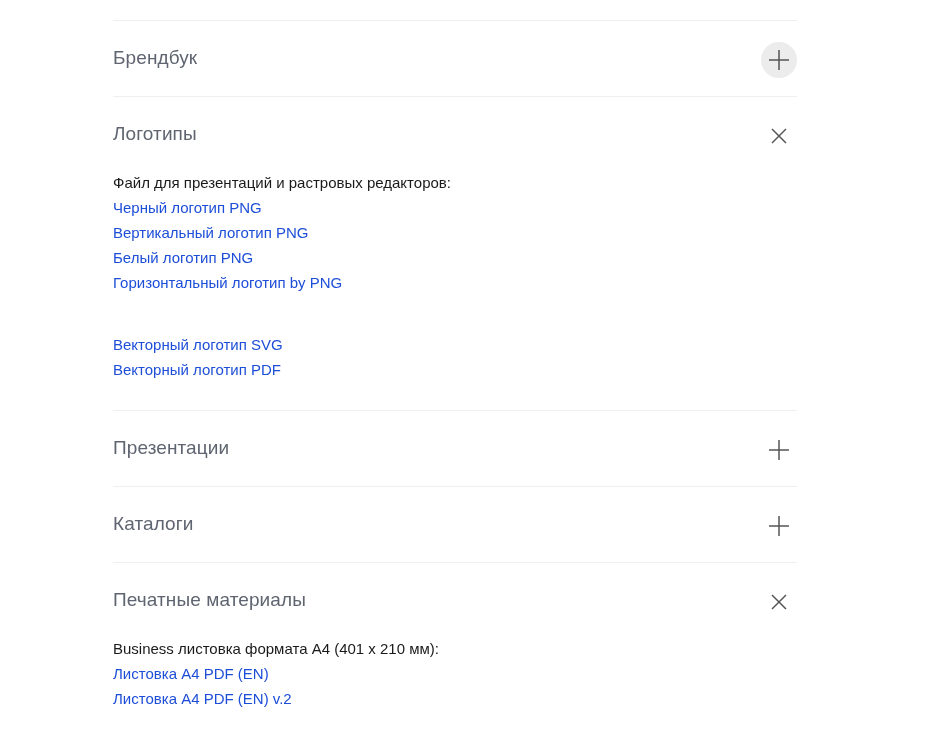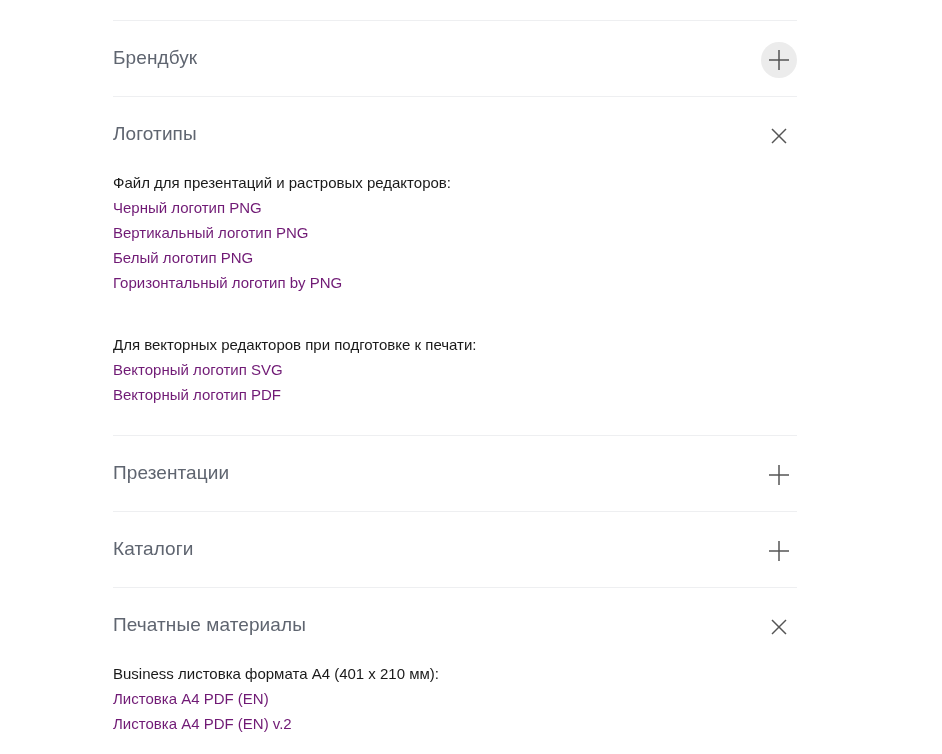--- a/index.html
+++ b/index.html
@@ -70,21 +70,21 @@
     }
     .group-label {
       font-size: 15px;
       color: #1a1a1a;
       line-height: 25px;
       height: 25px;
     }
     .file-link {
       display: block;
       font-size: 15px;
-      color: #701a75;
+      color: #1d4ed8;
       line-height: 25px;
       height: 25px;
       text-decoration: none;
       cursor: pointer;
     }
   </style>
 </head>
 <body>
 
 <div class="accordion">
@@ -117,21 +117,20 @@
     </div>
     <div class="item-body">
       <div class="group">
         <div class="group-label">Файл для презентаций и растровых редакторов:</div>
         <a class="file-link">Черный логотип PNG</a>
         <a class="file-link">Вертикальный логотип PNG</a>
         <a class="file-link">Белый логотип PNG</a>
         <a class="file-link">Горизонтальный логотип by PNG</a>
       </div>
       <div class="group">
-        <div class="group-label">Для векторных редакторов при подготовке к печати:</div>
         <a class="file-link">Векторный логотип SVG</a>
         <a class="file-link">Векторный логотип PDF</a>
       </div>
     </div>
   </div>
   <div class="divider"></div>
 
   <div class="item">
     <div class="item-header">
       <span class="item-title">Презентации</span>

